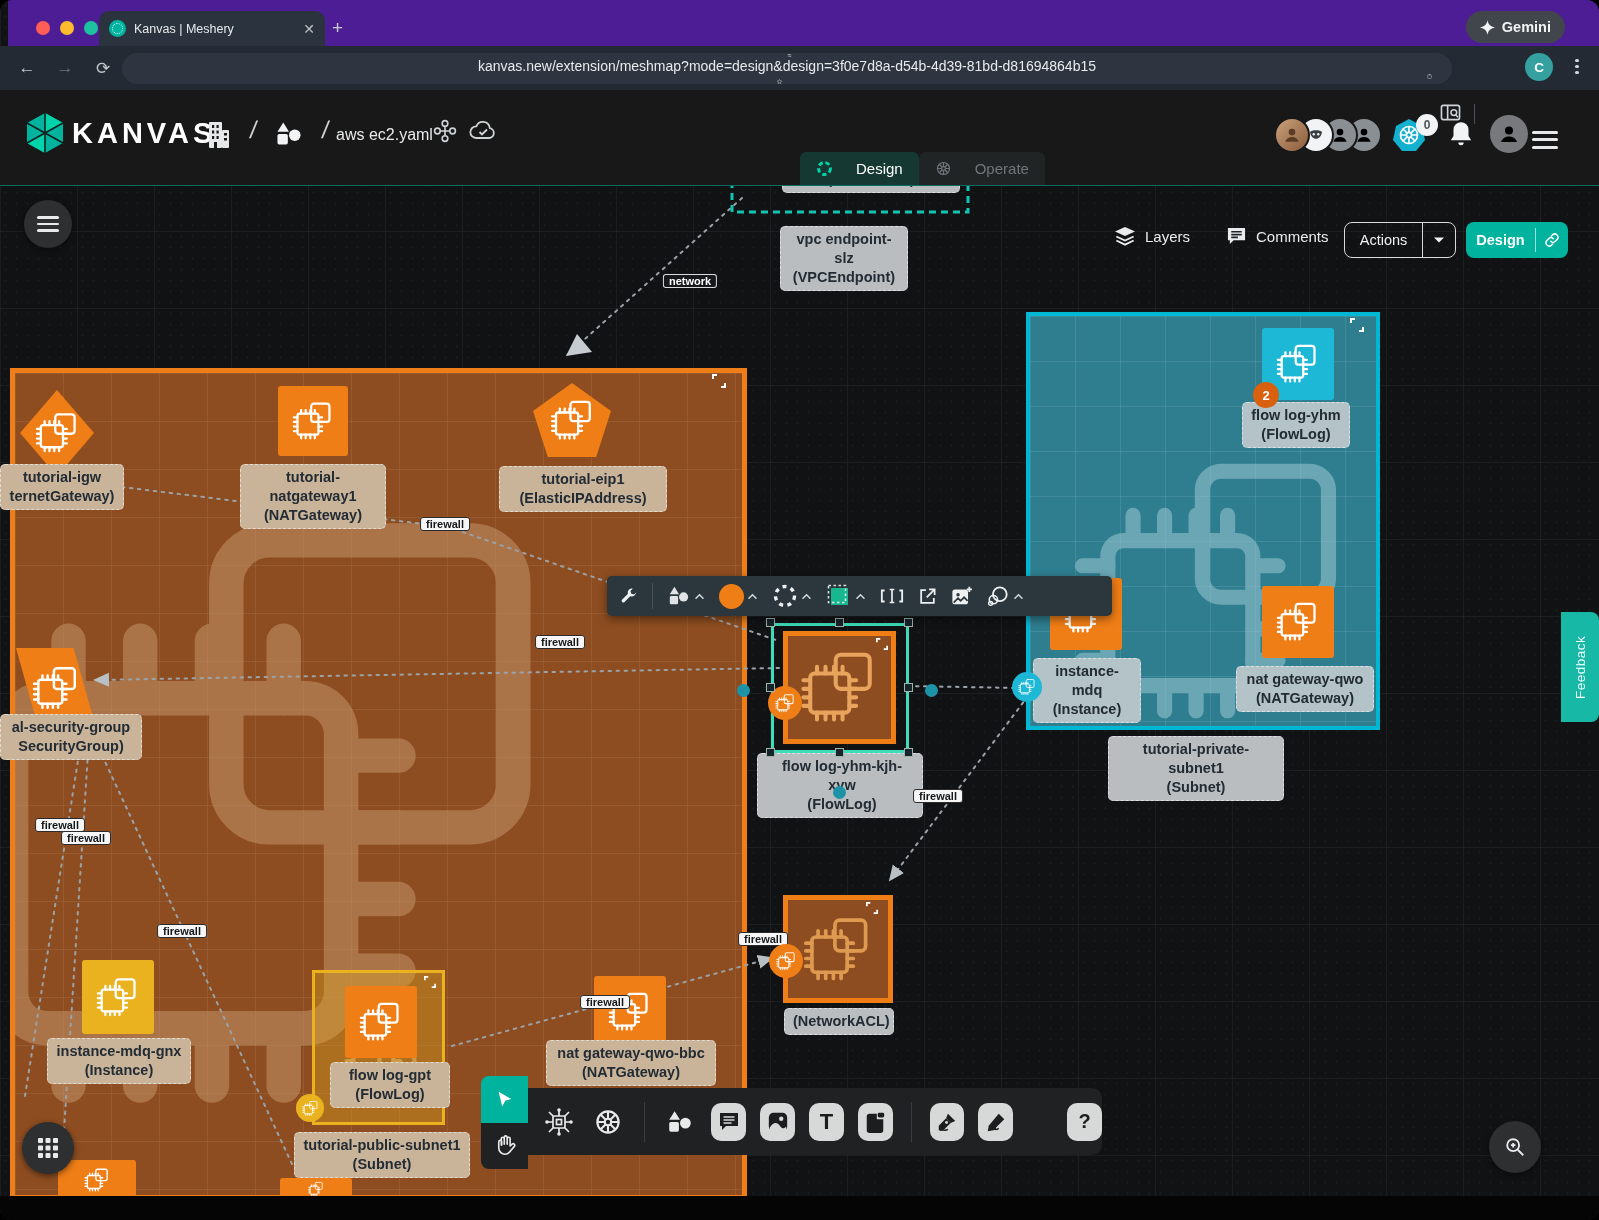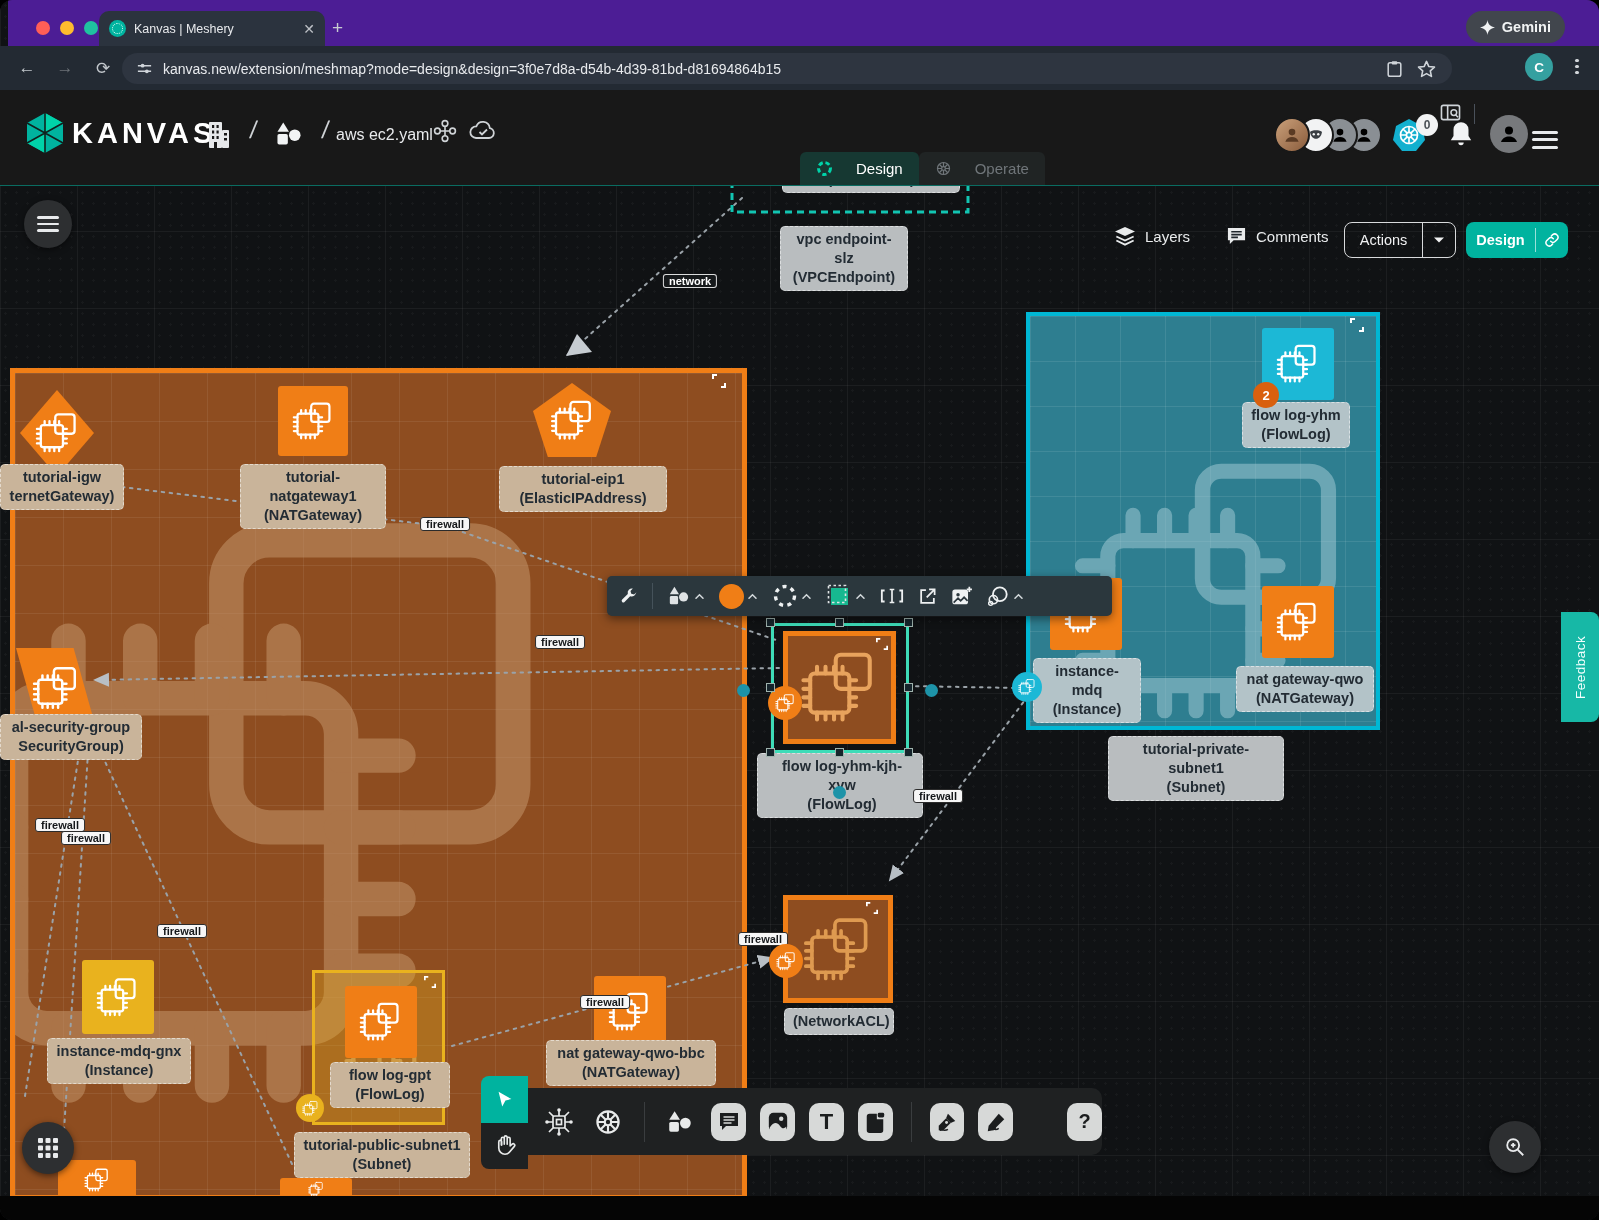--- a/index.html
+++ b/index.html
@@ -14,21 +14,21 @@
   #favicon{width:17px;height:17px;border-radius:50%;background:#00b39f;position:relative;flex:0 0 auto;}
   #favicon:after{content:"";position:absolute;inset:3px;border:1.5px dotted #e6fffb;border-radius:50%;}
   #tabclose{margin-left:auto;color:#bdc1c6;font-size:14px;line-height:14px;}
   #newtab{position:absolute;left:324px;top:18px;color:#c7cbd0;font-size:19px;line-height:19px;}
   #gemini{position:absolute;right:42px;top:11px;height:32px;padding:0 14px;background:#41464d;border-radius:16px;
     display:flex;align-items:center;gap:7px;color:#f1f3f4;font-size:14.5px;font-weight:600;}
   #urlrow{position:absolute;left:0;top:46px;width:100%;height:44px;background:#232a33;z-index:60;display:flex;align-items:center;}
   .navic{color:#c2c7cc;font-size:17px;margin-left:16px;width:22px;text-align:center;}
   .navic.dim{color:#6c7278;}
   #urlpill{position:absolute;left:122px;top:7px;width:1330px;height:31px;background:#2e3540;border-radius:16px;
-    display:flex;align-items:center;color:#e8eaed;font-size:14px;}
+    display:flex;align-items:center;color:#e8eaed;font-size:14px;flex-direction:column;}
   #siteicon{margin:0 10px 0 14px;}
   #urltext{white-space:nowrap;}
   .pillic{position:absolute;top:6px;color:#cfd4d9;}
   #chromeav{position:absolute;right:46px;top:53px;width:28px;height:28px;border-radius:50%;background:#35a0a0;
     color:#fff;font-size:13.5px;font-weight:700;display:flex;align-items:center;justify-content:center;z-index:61;}
   #kebab{position:absolute;right:18px;top:56px;color:#d2d6da;font-size:15px;letter-spacing:0;z-index:61;width:6px;}
   #kebab div{width:3.5px;height:3.5px;border-radius:50%;background:#d2d6da;margin:2.5px 0;}
   
   #appheader{position:absolute;left:0;top:90px;width:100%;height:95px;background:#181818;z-index:55;
     border-bottom:1px solid rgba(0,179,159,.55);}

